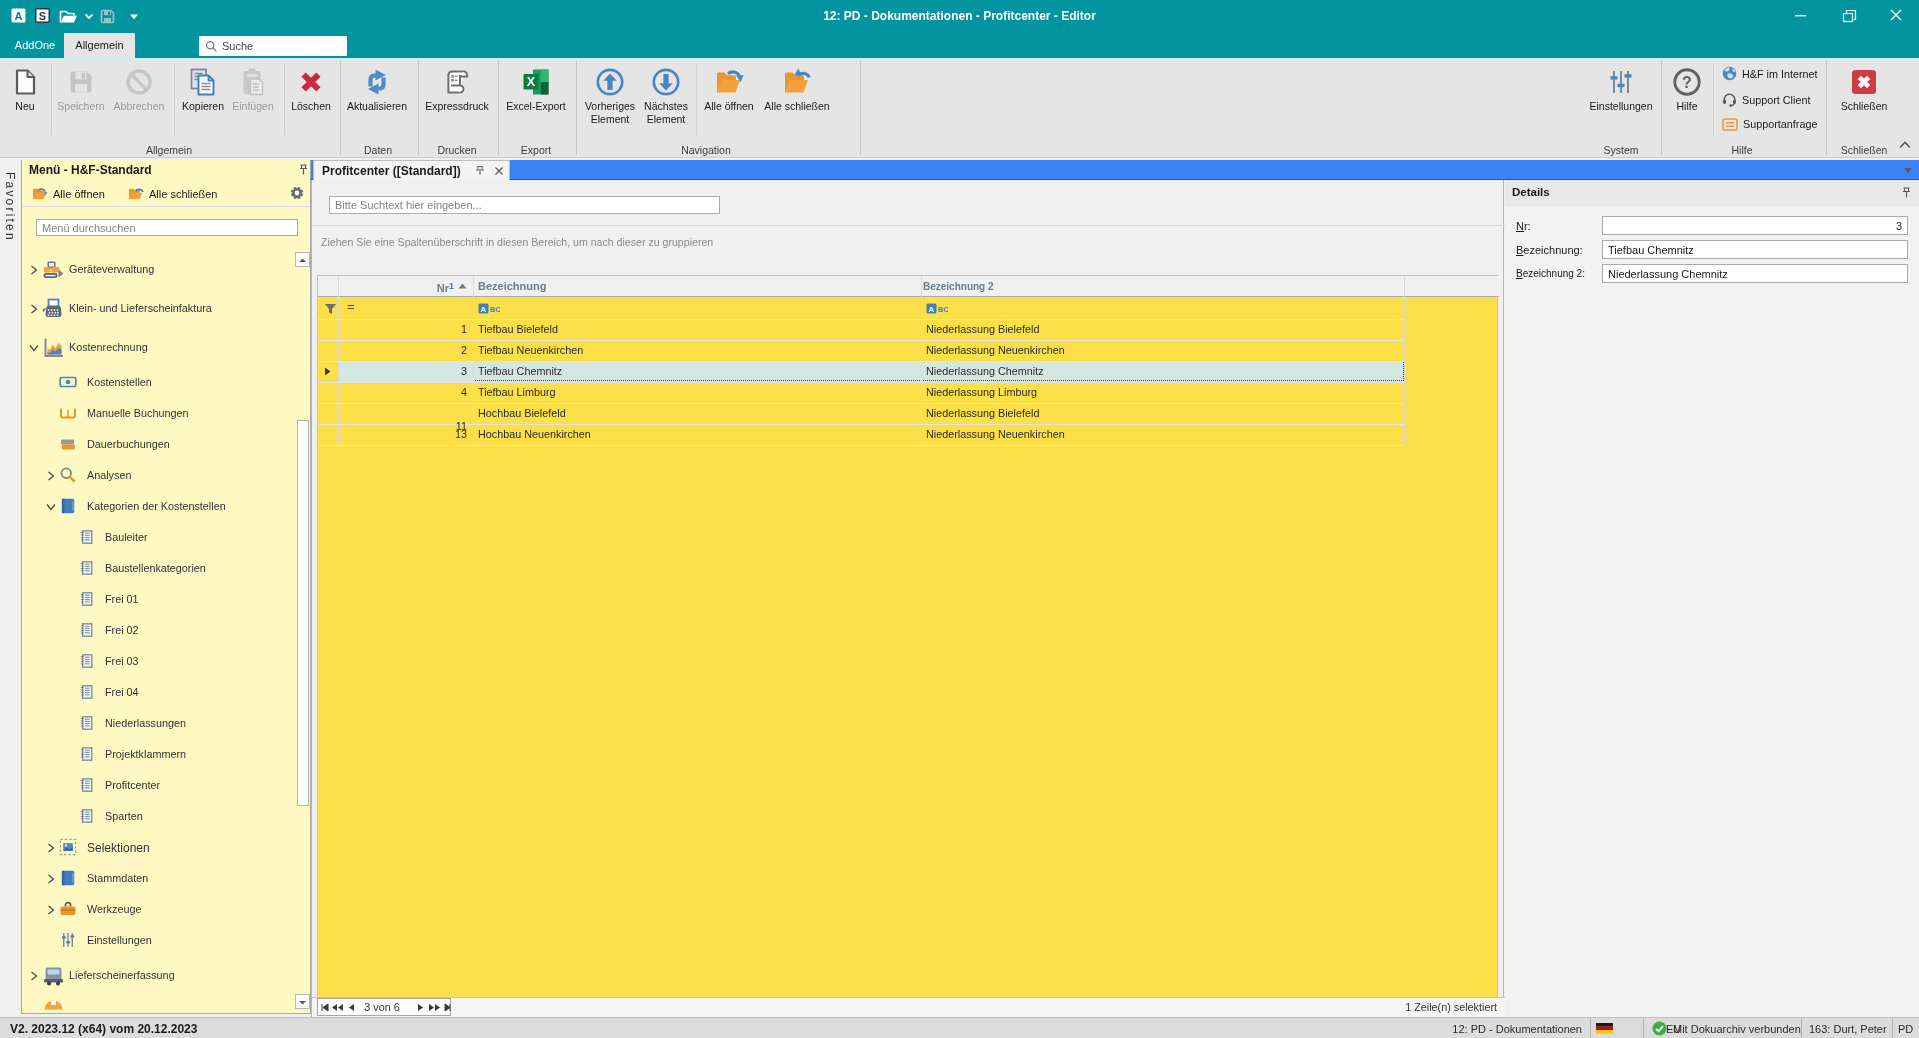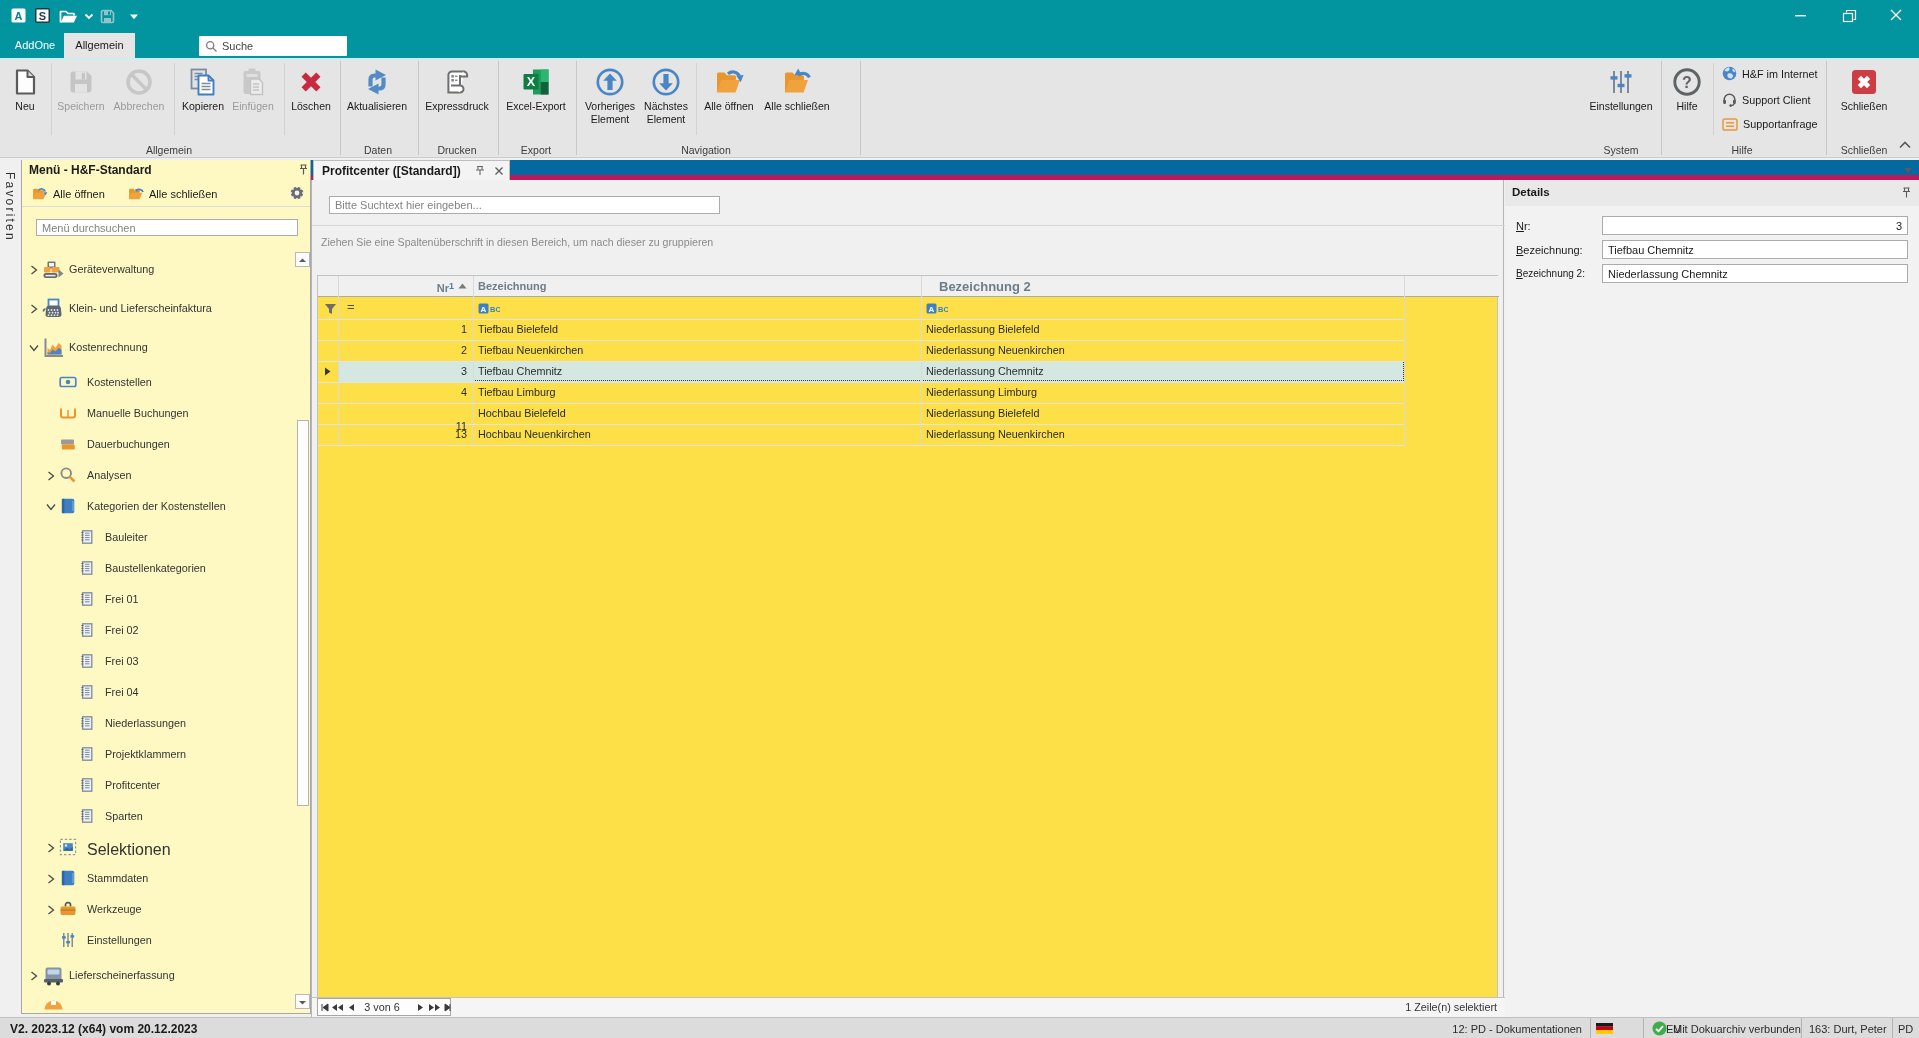--- a/index.html
+++ b/index.html
@@ -62,20 +62,21 @@
   </svg>
   <svg class="abs" style="left:100px;top:9px" width="15" height="15" viewBox="0 0 15 15">
     <path d="M1.5 3 A1.5 1.5 0 0 1 3 1.5 L11 1.5 L13.5 4 L13.5 12 A1.5 1.5 0 0 1 12 13.5 L3 13.5 A1.5 1.5 0 0 1 1.5 12 Z" fill="none" stroke="#93c3c7" stroke-width="1.7"></path>
     <rect x="4" y="1.8" width="7" height="4.4" fill="#93c3c7"></rect>
     <rect x="8" y="2.4" width="2" height="3.4" fill="#0295a0"></rect>
     <rect x="4" y="9" width="7" height="4" fill="#93c3c7"></rect>
   </svg>
   <svg class="abs" style="left:129px;top:14px" width="10" height="6" viewBox="0 0 10 6">
     <path d="M1 0.5 L9 0.5 L5 5.2 Z" fill="#fff"></path>
   </svg>
+  <div id="title">12: PD - Dokumentationen - Profitcenter - Editor</div>
   <svg class="wbtn" style="left:1777px" width="46" height="30">
         <rect x="18" y="15" width="11" height="1.4" fill="#fff"></rect>
       </svg>
   <svg class="wbtn" style="left:1826px" width="46" height="30">
     <path d="M20.5 12.5 L20.5 10.5 L29.5 10.5 L29.5 19.5 L27.5 19.5" fill="none" stroke="#fff" stroke-width="1.2"></path>
     <rect x="17.5" y="13.5" width="9" height="8" fill="none" stroke="#fff" stroke-width="1.2"></rect>
   </svg>
   <svg class="wbtn" style="left:1873px" width="46" height="30">
     <path d="M18 10 L28 20 M28 10 L18 20" stroke="#fff" stroke-width="1.4"></path>
   </svg>
@@ -449,21 +450,21 @@
 <div class="abs" style="left:83px;top:650px;font-size:10.8px;color:#333;white-space:nowrap;">Sparten</div>
 <svg class="abs" style="left:25px;top:683px" width="8" height="10" viewBox="0 0 8 10">
           <path d="M1.5 1 L6.5 5 L1.5 9" fill="none" stroke="#4a4a4a" stroke-width="1.3"></path>
         </svg>
 <svg class="abs" style="left:37px;top:678px" width="18" height="18" viewBox="0 0 18 18">
           <rect x="1.4" y="1.4" width="15.2" height="15.2" fill="none" stroke="#9a9a9a" stroke-width="1.2" stroke-dasharray="2.4 2"></rect>
           <rect x="4.2" y="5.2" width="9.6" height="7.6" fill="#4a86c5"></rect>
           <circle cx="7" cy="7.5" r="1.3" fill="#d8e7f5"></circle>
           <path d="M4.2 12.8 L8 9.5 L10.5 11.5 L13.8 8.5 V12.8 Z" fill="#2d66a3"></path>
         </svg>
-<div class="abs" style="left:65px;top:681px;font-size:16px;color:#333;white-space:nowrap;">Selektionen</div>
+<div class="abs" style="left:65px;top:681px;font-size:12px;color:#333;white-space:nowrap;">Selektionen</div>
 <svg class="abs" style="left:25px;top:714px" width="8" height="10" viewBox="0 0 8 10">
           <path d="M1.5 1 L6.5 5 L1.5 9" fill="none" stroke="#4a4a4a" stroke-width="1.3"></path>
         </svg>
 <svg class="abs" style="left:37px;top:709px" width="18" height="18" viewBox="0 0 18 18">
           <path d="M4 1.8 H13.5 A1.8 1.8 0 0 1 15.3 3.6 V14.4 A1.8 1.8 0 0 1 13.5 16.2 H4 Z" fill="#3e7fc4"></path>
           <rect x="2.8" y="1.8" width="2.6" height="14.4" fill="#2d66a3"></rect>
           <path d="M14 4 V14" stroke="#ffffff" stroke-width="0.8" opacity="0.5"></path>
         </svg>
 <div class="abs" style="left:65px;top:712px;font-size:10.8px;color:#333;white-space:nowrap;">Stammdaten</div>
 <svg class="abs" style="left:25px;top:745px" width="8" height="10" viewBox="0 0 8 10">
@@ -500,21 +501,21 @@
         </svg>
 </div>
 <div class="abs" style="left:273px;top:92px;width:15px;height:15px;background:#fbfbfb;border:1px solid #b8b8b8"><svg width="13" height="13" viewBox="0 0 13 13">
           <path d="M3 8 L6.5 4.5 L10 8 Z" fill="#5a5a5a"></path>
         </svg></div>
 <div class="abs" style="left:275px;top:260px;width:12px;height:386px;background:#fdfdfd;border:1px solid #b4b4b4"></div>
 <div class="abs" style="left:273px;top:834px;width:15px;height:15px;background:#fbfbfb;border:1px solid #b8b8b8"><svg width="13" height="13" viewBox="0 0 13 13">
           <path d="M3 5 L6.5 8.5 L10 5 Z" fill="#5a5a5a"></path>
         </svg></div>
 </div>
-<div class="abs" id="tabstrip" style="left:311px;top:160px;width:1608px;height:20px;background:#0369a1;border-bottom:5px solid #be185d;">
+<div class="abs" id="tabstrip" style="left:311px;top:160px;width:1608px;height:20px;background:#3b82f6;border-bottom:1px solid #be185d;">
   <div class="abs" style="left:2px;top:0px;width:197px;height:21px;background:#f4f4f4;border:1px solid #bdbdbd;border-bottom:none;">
     <span style="position:absolute;left:8px;top:3px;font-size:12px;font-weight:bold;color:#1a1a1a;">Profitcenter ([Standard])</span>
     <svg class="abs" style="left:160px;top:4px" width="12" height="12" viewBox="0 0 12 12">
           <path d="M2 5 h8 M4 1.5 v3.5 M8 1.5 v3.5 M3 1.5 h6 M6 5 v5" stroke="#6a6a6a" stroke-width="1.1" fill="none"></path>
         </svg>
     <svg class="abs" style="left:180px;top:5px" width="10" height="10" viewBox="0 0 10 10">
           <path d="M1.5 1.5 L8.5 8.5 M8.5 1.5 L1.5 8.5" stroke="#5a5a5a" stroke-width="1.3"></path>
         </svg>
   </div>
   <svg class="abs" style="left:1592px;top:7px" width="10" height="7" viewBox="0 0 10 7">
@@ -528,21 +529,21 @@
   <div class="abs" style="left:9px;top:56px;font-size:10.6px;color:#8a8a8a;">Ziehen Sie eine Spaltenüberschrift in diesen Bereich, um nach dieser zu gruppieren</div>
 
   <div class="abs" id="grid" style="left:5px;top:95px;width:1181px;height:738px;background:#fde047;border:1px solid #c2c2c2;border-bottom:none;">
 
     <div class="abs" style="left:0;top:0;width:1181px;height:21px;background:#f0f0f0;border-bottom:1px solid #ababab;"></div>
     <div class="abs" style="left:20px;top:0;width:116px;height:21px;font-size:11px;font-weight:bold;color:#6d7d8a;text-align:right;line-height:21px;">Nr<span style="color:#3e7fc4;font-size:9px;vertical-align:3px;">1</span></div>
     <svg class="abs" style="left:139px;top:6px" width="11" height="8" viewBox="0 0 11 8">
           <path d="M1.5 6.5 L5.5 1.5 L9.5 6.5 Z" fill="#7a7a7a"></path>
         </svg>
     <div class="abs" style="left:155px;top:0;width:440px;height:21px;font-size:11px;font-weight:bold;color:#6d7d8a;line-height:21px;padding-left:5px;">Bezeichnung</div>
-    <div class="abs" style="left:603px;top:0;width:440px;height:21px;font-size:13px;font-weight:bold;color:#6d7d8a;line-height:21px;padding-left:18px;">Bezeichnung 2</div>
+    <div class="abs" style="left:603px;top:0;width:440px;height:21px;font-size:10px;font-weight:bold;color:#6d7d8a;line-height:21px;padding-left:2px;">Bezeichnung 2</div>
 
     <svg class="abs" style="left:6px;top:27px" width="13" height="12" viewBox="0 0 13 12">
           <path d="M1 1 H12 L8 6 V11 L5 9.5 V6 Z" fill="#6d6d6d"></path>
         </svg>
     <div class="abs" style="left:29px;top:23px;font-size:13px;color:#4a4a4a;">=</div>
     <svg class="abs" style="left:160px;top:27px" width="22" height="11" viewBox="0 0 22 11">
           <rect x="0.5" y="0.5" width="10" height="10" rx="1.5" fill="#3e7fc4"></rect>
           <text x="5.5" y="8.5" font-size="8" font-weight="bold" fill="#fff" text-anchor="middle" font-family="Liberation Sans">A</text>
           <text x="12" y="9" font-size="7.5" font-weight="bold" fill="#3e7fc4" font-family="Liberation Sans">BC</text>
         </svg>

